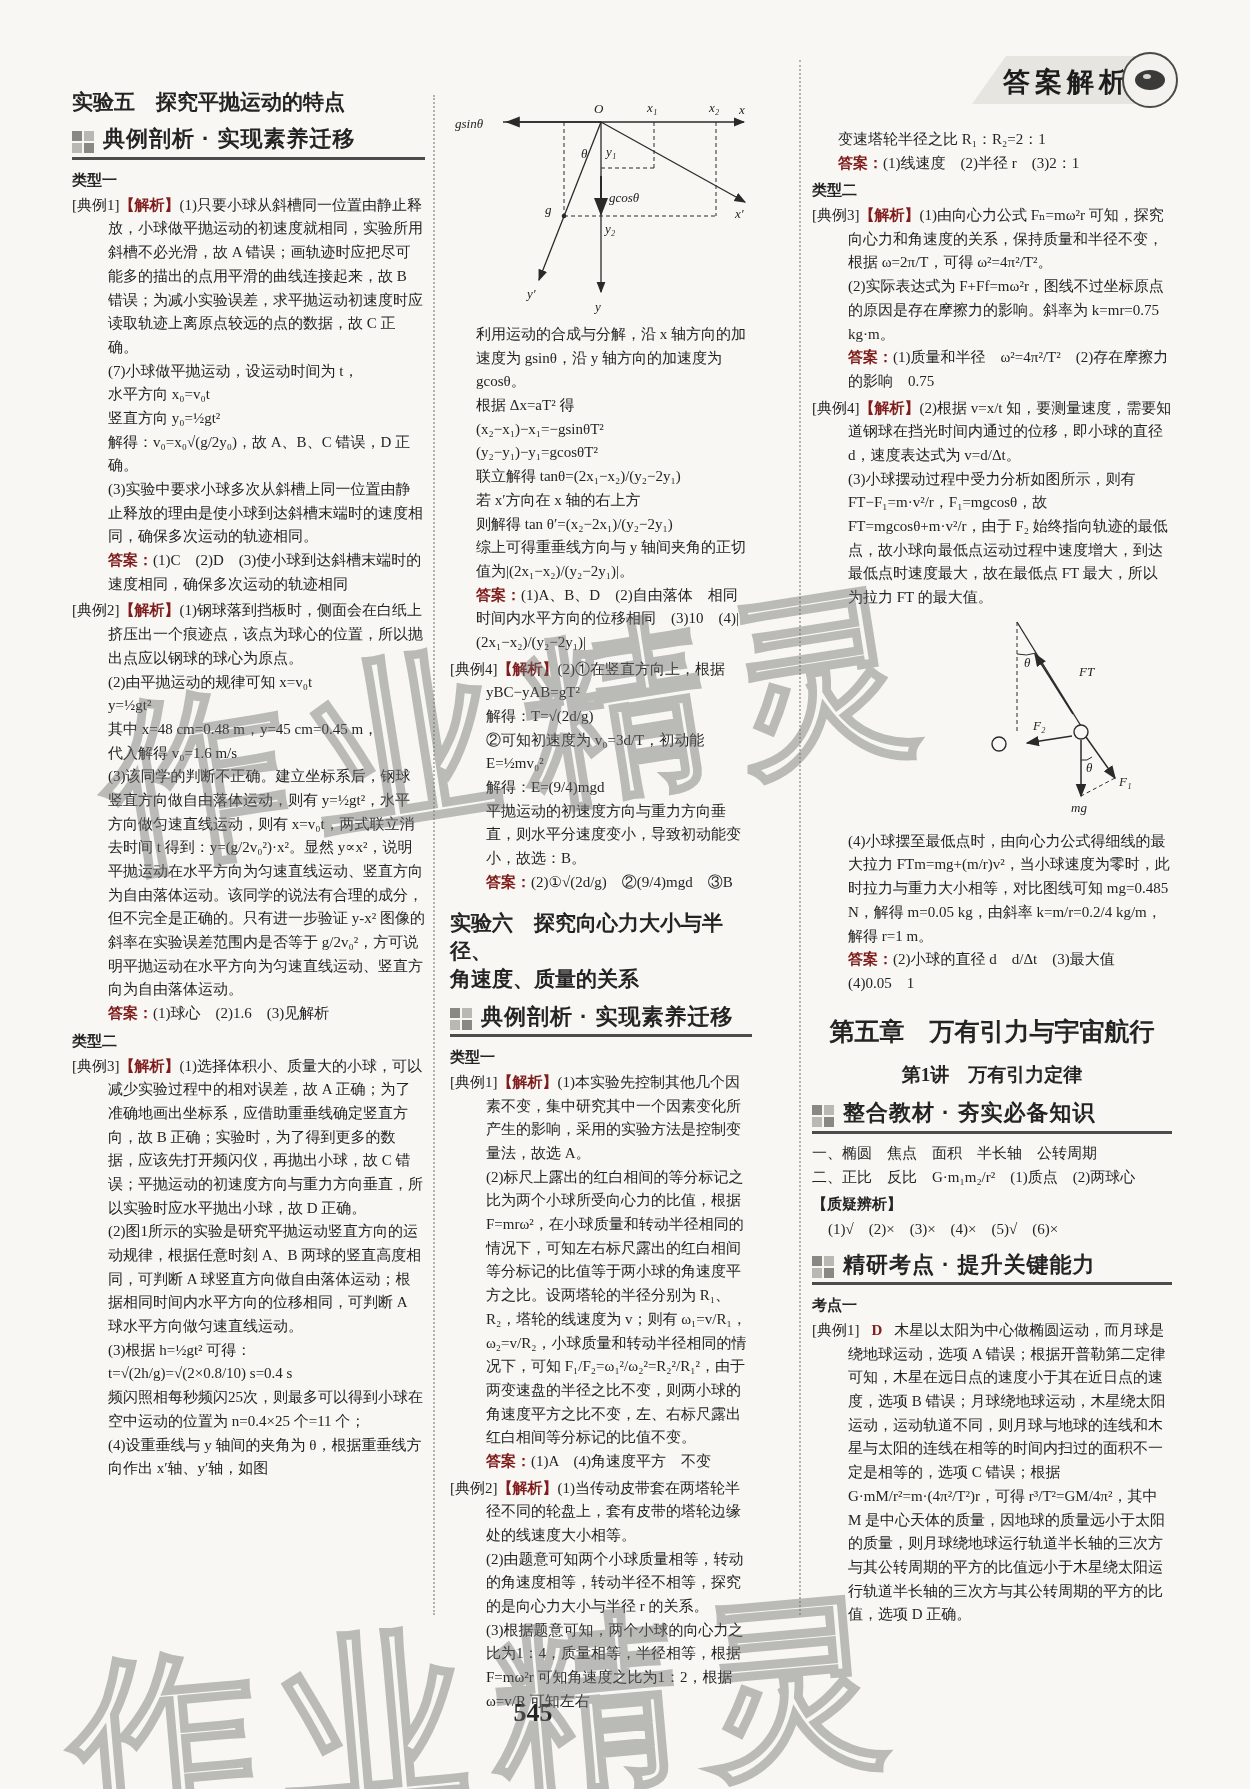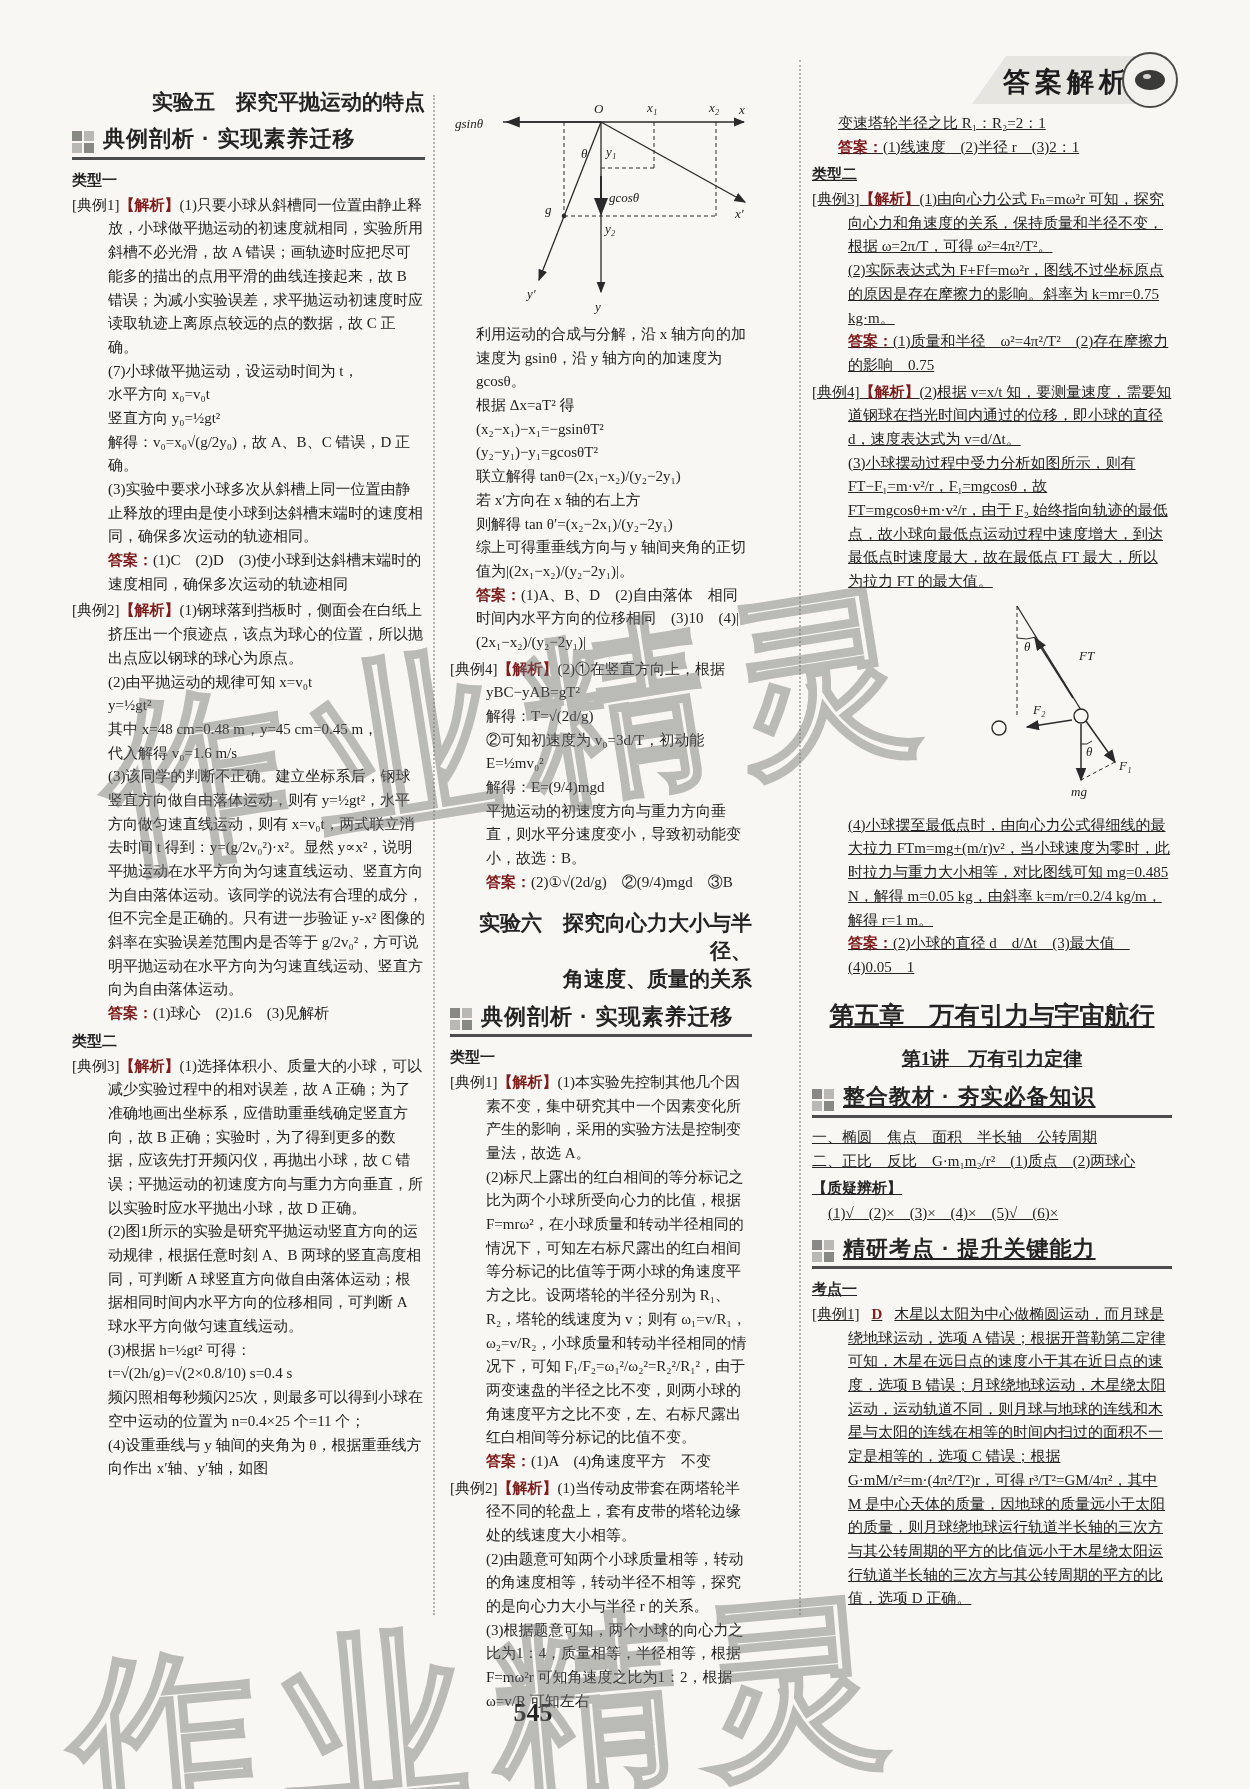--- a/index.html
+++ b/index.html
@@ -1,21 +1,21 @@
 <!DOCTYPE html>
 <html><head>
 <meta charset="utf-8">
 <style>
   html,body{margin:0;padding:0;background:#e9e7e2;}
   .page{position:relative;width:1250px;height:1789px;margin:0 auto;background:#f8f7f3;
         font-family:"Liberation Serif","DejaVu Serif",serif;color:#242424;
         font-size:15px;line-height:1.58;overflow:hidden;}
   p{margin:0;}
   .col{position:absolute;}
-  .hd1{font-size:21px;font-weight:bold;text-align:right;line-height:1.35;margin:0 0 6px;
+  .hd1{font-size:21px;font-weight:bold;text-align:left;line-height:1.35;margin:0 0 6px;
        font-family:"Liberation Serif","DejaVu Serif",serif;}
   .band{display:flex;align-items:flex-end;gap:9px;font-size:22px;font-weight:bold;
         border-bottom:3px solid #4c4c4c;padding-bottom:0;margin:6px 0 8px;
         font-family:"Liberation Sans","DejaVu Sans",sans-serif;letter-spacing:1px;}
   .gicon{display:grid;grid-template-columns:10px 10px;grid-template-rows:10px 10px;gap:2px;margin-bottom:4px;}
   .gicon i{background:#898983;display:block;}
   .gicon i:nth-child(2),.gicon i:nth-child(3){background:#b9b8b2;}
   .tl{font-weight:bold;margin:3px 0 2px;font-family:"Liberation Sans","DejaVu Sans",sans-serif;}
   .ex{padding-left:36px;margin-bottom:3px;}
   .ex .first{text-indent:-36px;}
@@ -189,21 +189,21 @@
       <p class="ansline"><b>答案：</b><span>(1)A　(4)角速度平方　不变</span></p>
     </div>
 
     <div class="ex">
       <p class="first"><span>[典例2]</span><b>【解析】</b><span>(1)当传动皮带套在两塔轮半径不同的轮盘上，套有皮带的塔轮边缘处的线速度大小相等。</span></p>
       <p>(2)由题意可知两个小球质量相等，转动的角速度相等，转动半径不相等，探究的是向心力大小与半径 r 的关系。</p>
       <p>(3)根据题意可知，两个小球的向心力之比为1：4，质量相等，半径相等，根据 F=mω²r 可知角速度之比为1：2，根据 ω=v/R 可知左右</p>
     </div>
   </div>
 
-  <div class="col" style="left:812px;top:112px;width:360px;text-decoration:underline;">
+  <div class="col" style="left:812px;top:128px;width:360px;">
 
     <div class="cont">
       <p>变速塔轮半径之比 R₁：R₂=2：1</p>
       <p class="ansline"><b>答案：</b><span>(1)线速度　(2)半径 r　(3)2：1</span></p>
     </div>
 
     <p class="tl">类型二</p>
 
     <div class="ex">
       <p class="first"><span>[典例3]</span><b>【解析】</b><span>(1)由向心力公式 Fₙ=mω²r 可知，探究向心力和角速度的关系，保持质量和半径不变，根据 ω=2π/T，可得 ω²=4π²/T²。</span></p>

